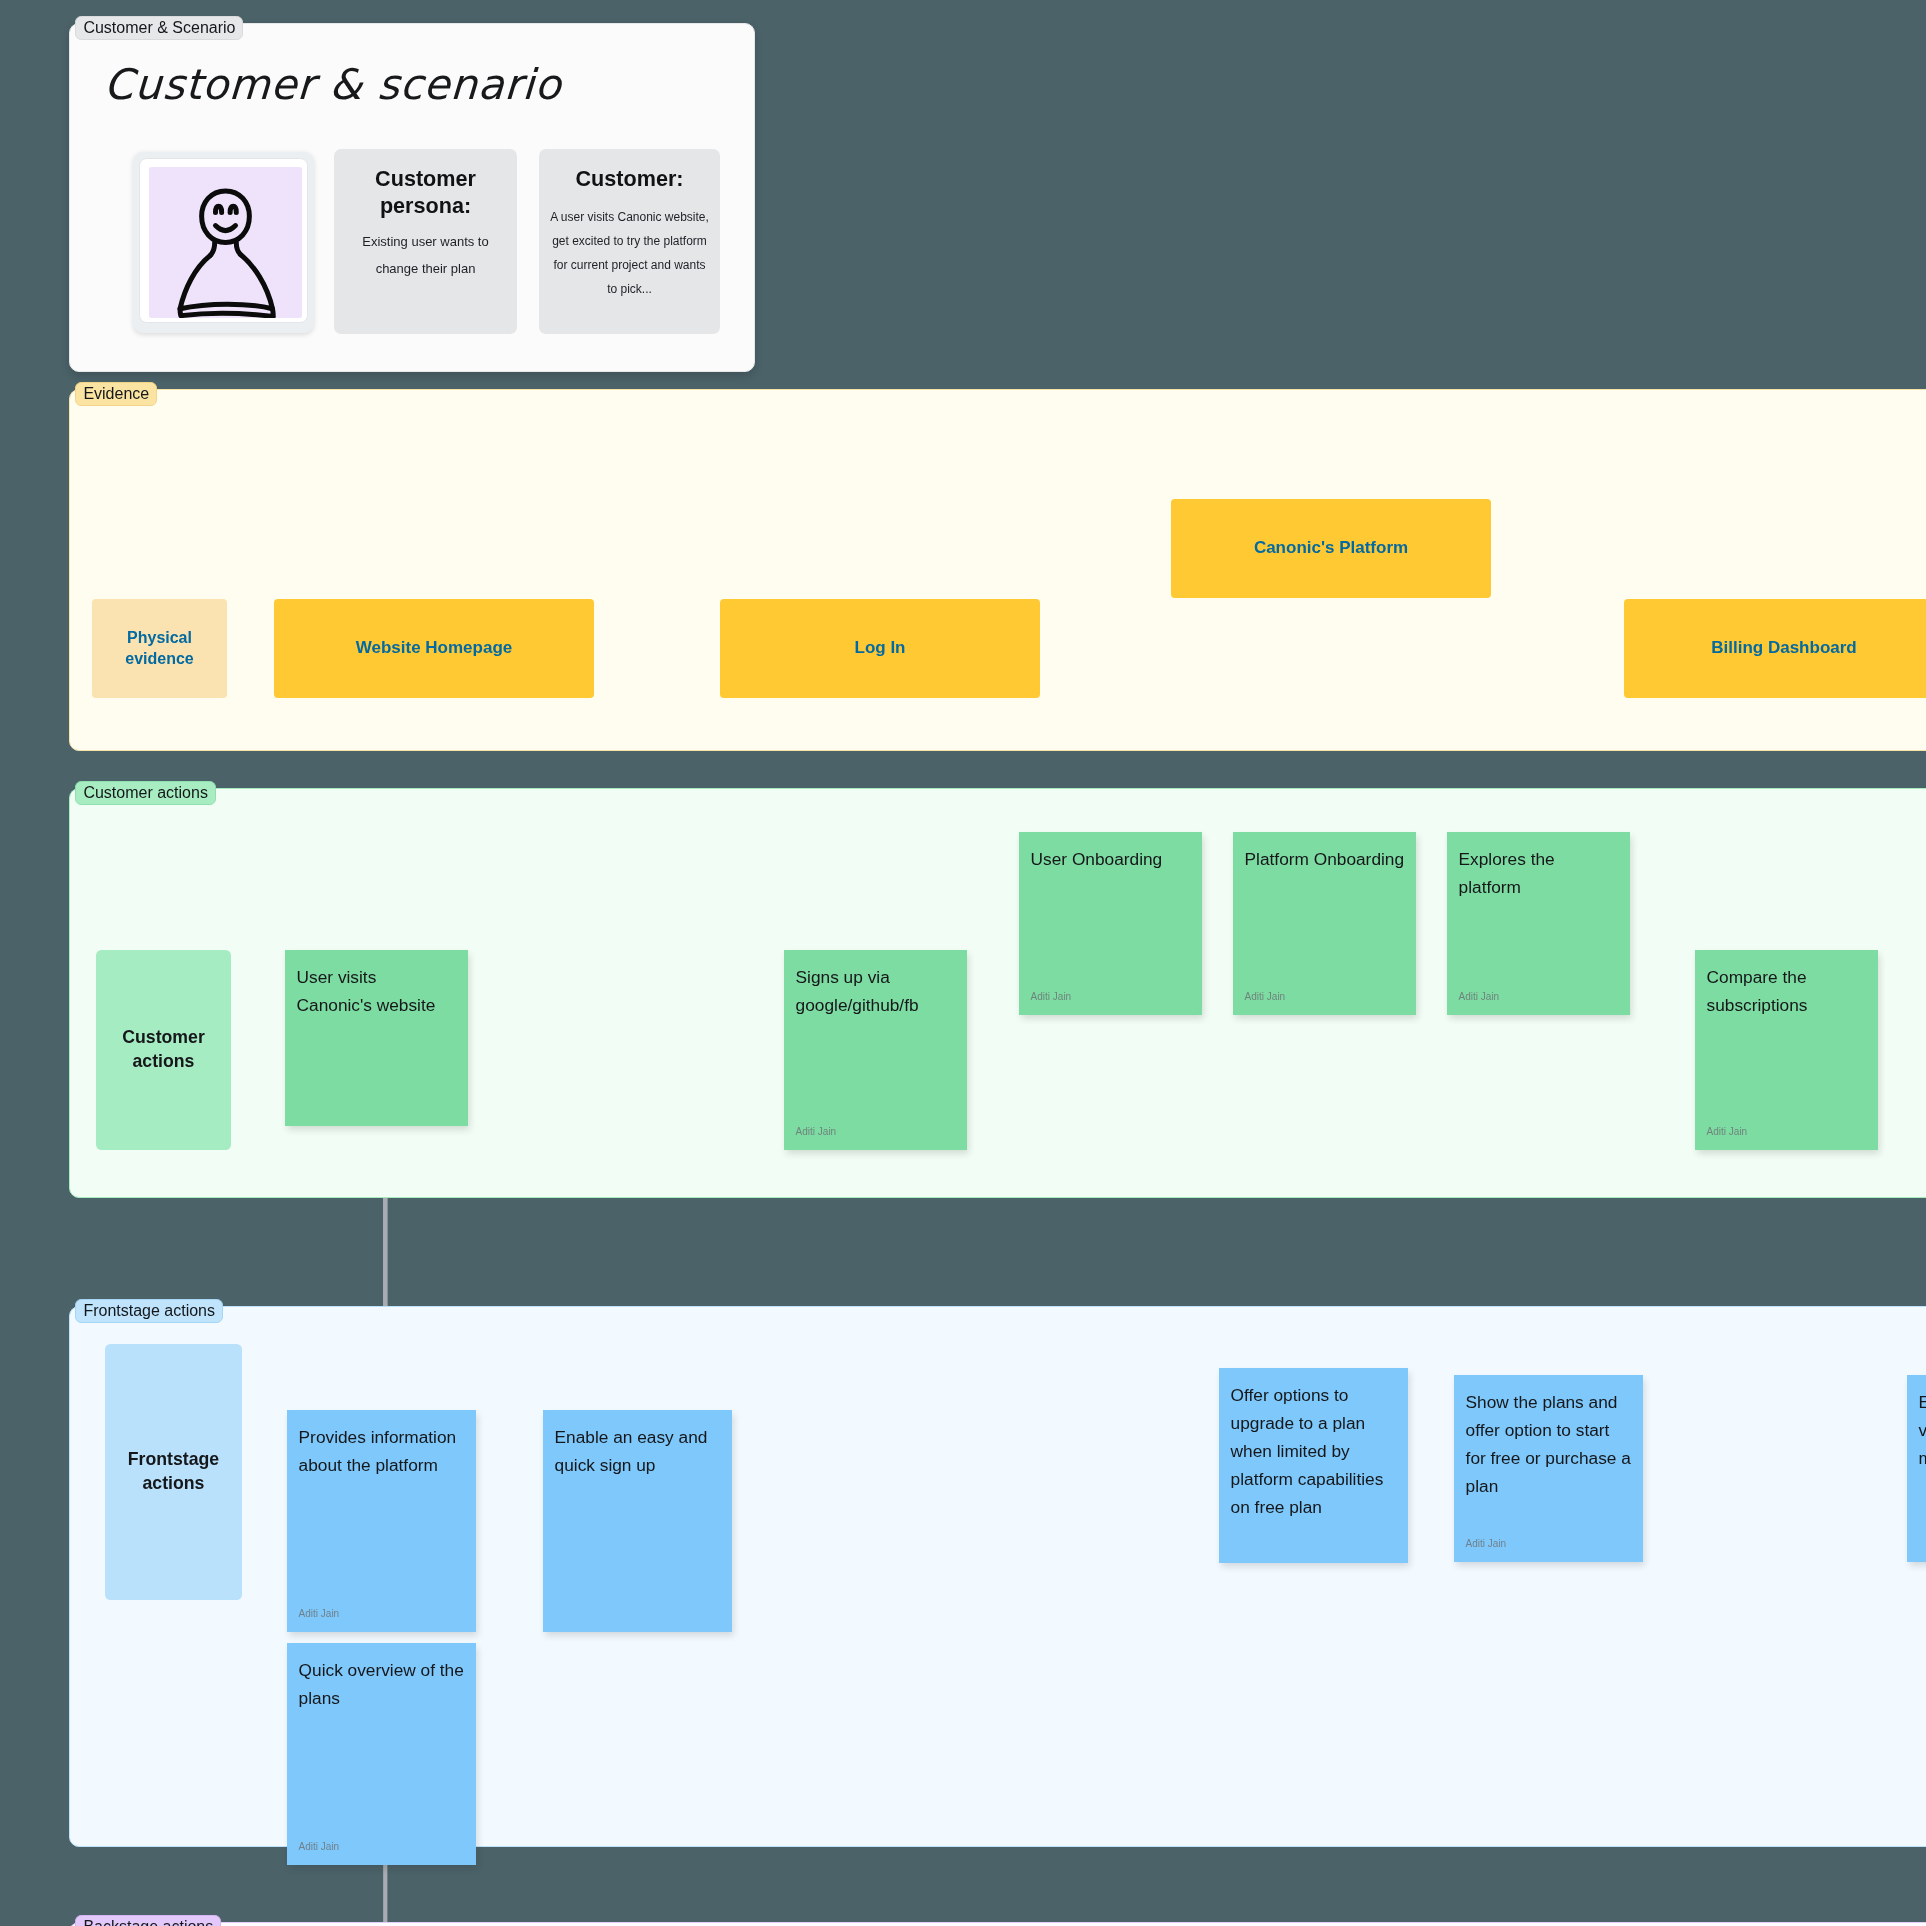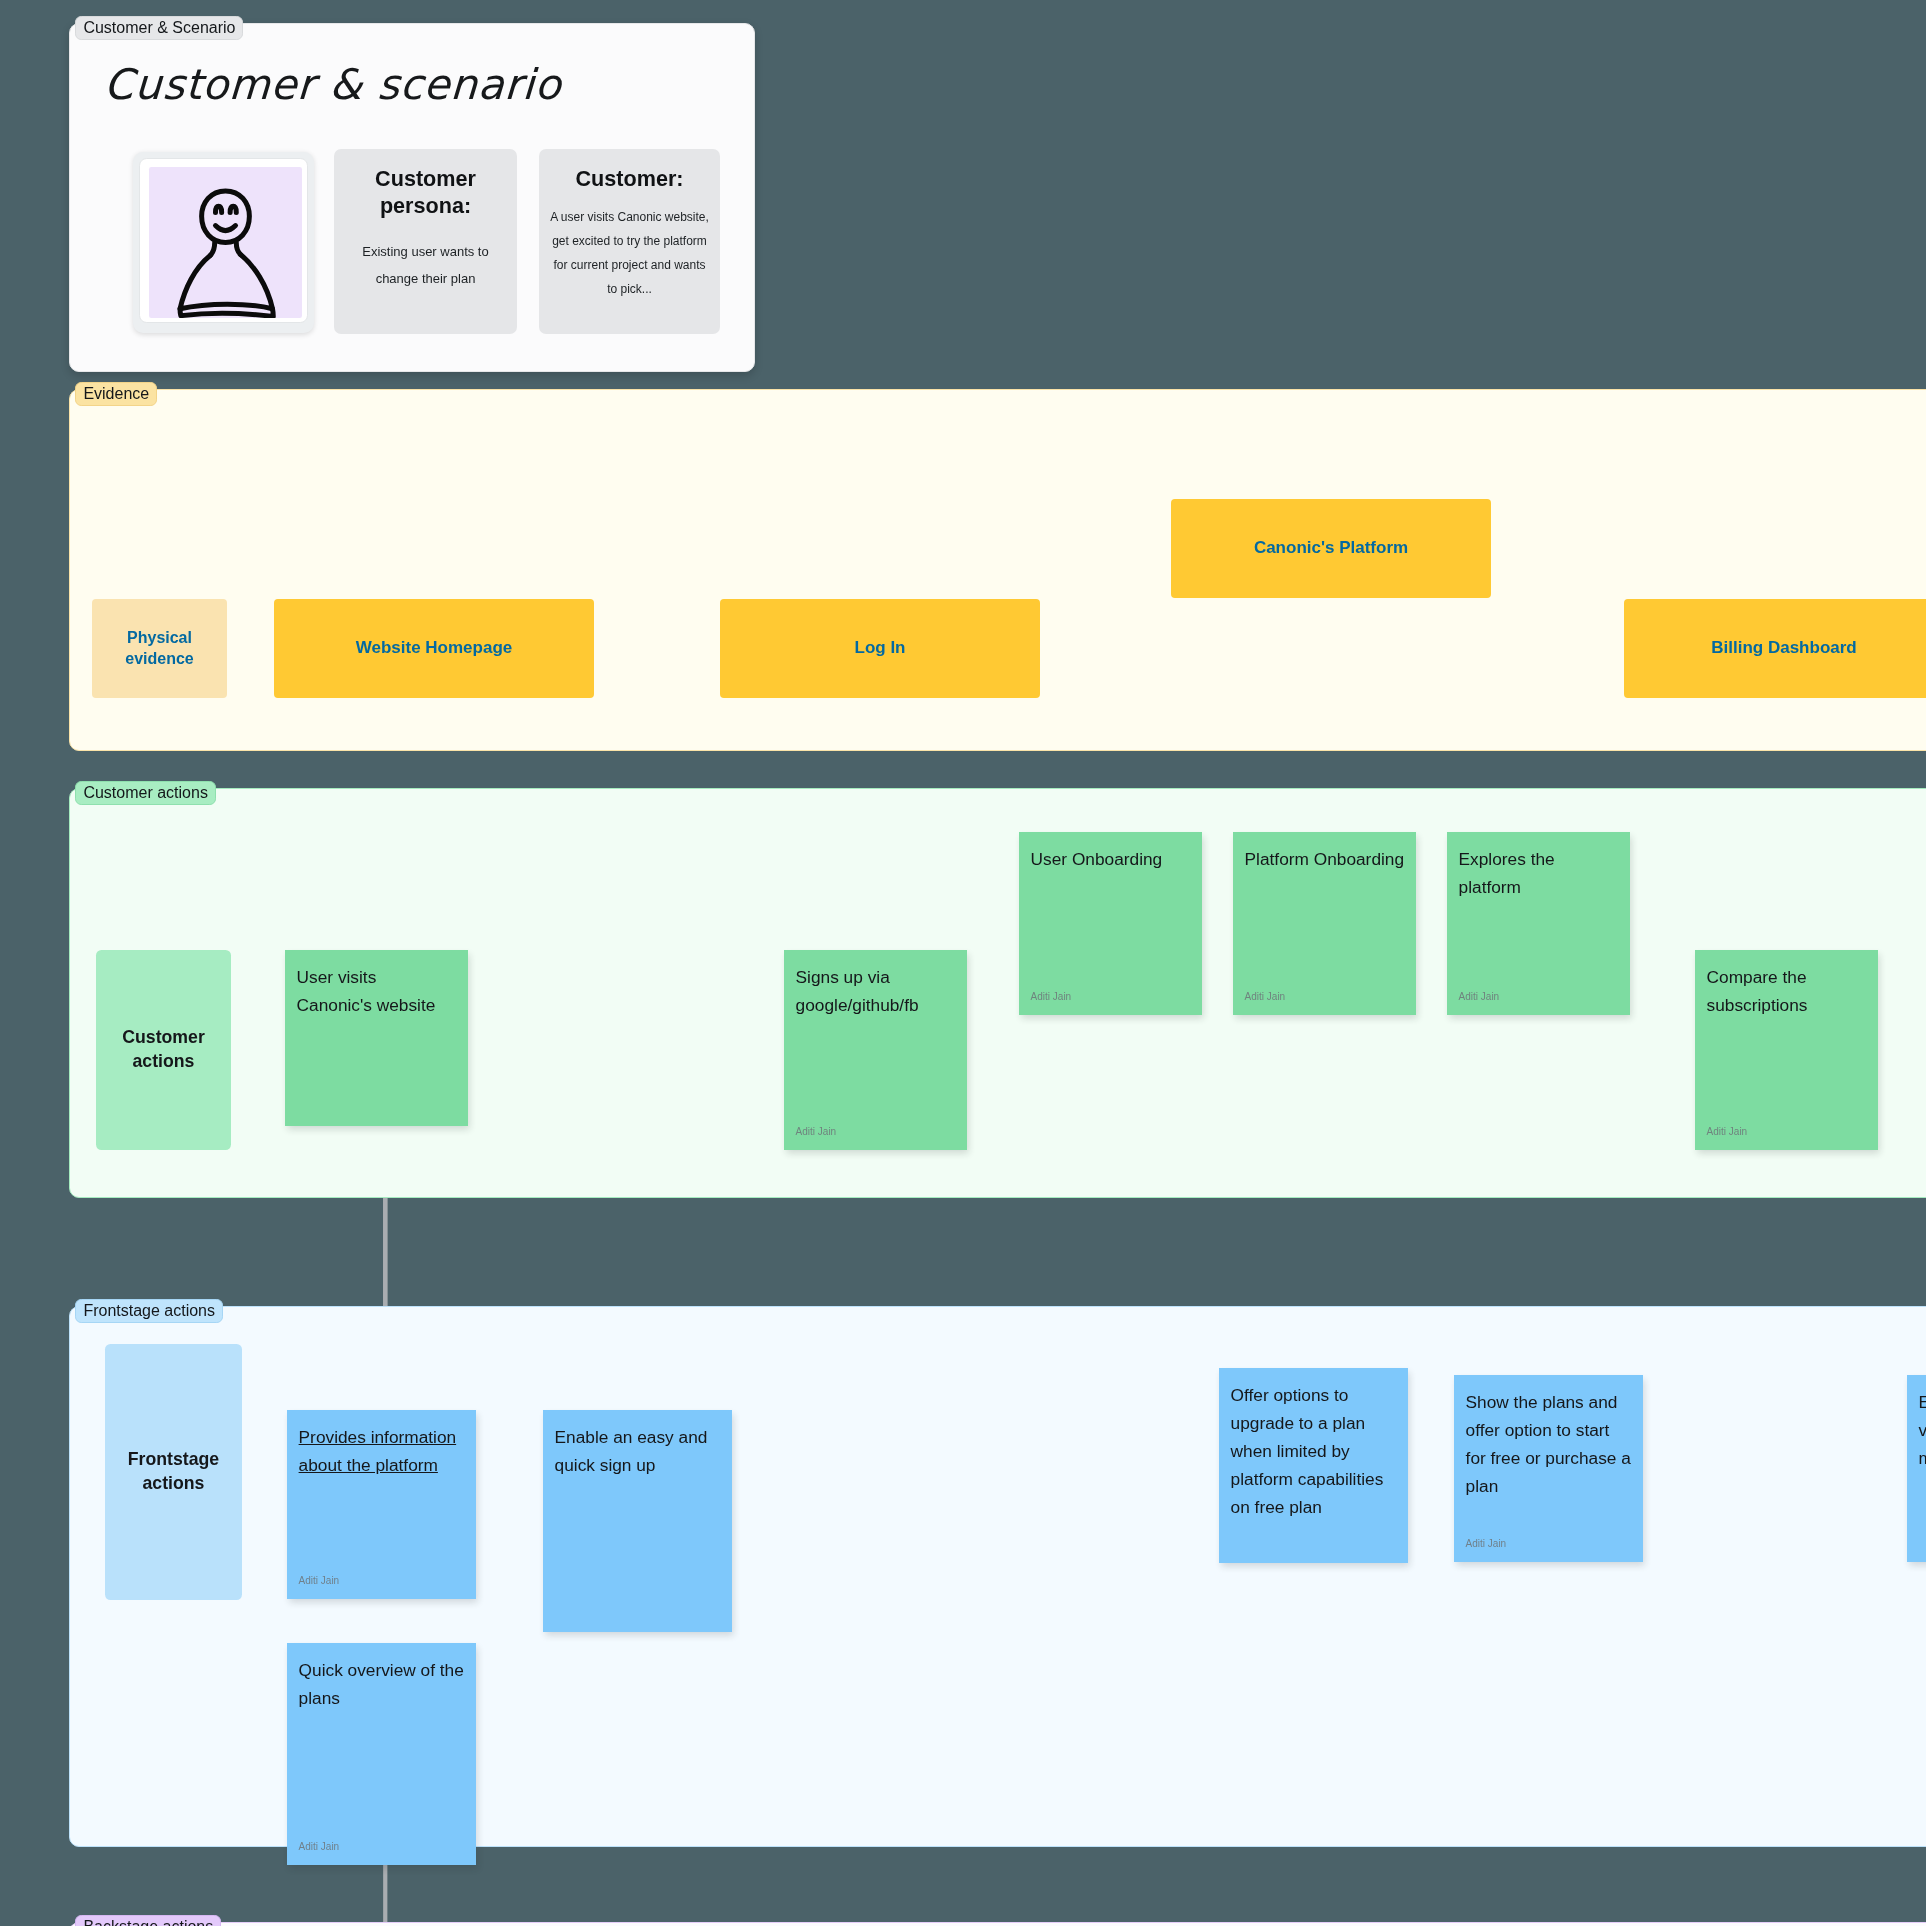--- a/index.html
+++ b/index.html
@@ -55,21 +55,21 @@
   }
   .persona-art{
     position:absolute;left:8.5px;top:7.7px;width:153px;height:151px;
     background:#eee3fb;border-radius:2.3px;overflow:hidden;
   }
   .cs-card{
     position:absolute;top:149px;background:#e5e6e8;border-radius:7px;
     box-sizing:border-box;padding:17px 10.8px 0 10.8px;text-align:center;
   }
   .cs-card .h{font-size:21.6px;font-weight:700;color:#101214;line-height:1.25;}
-  .cs-card .b{margin-top:19px;font-size:13px;line-height:2.05;color:#1d2124;}
+  .cs-card .b{margin-top:9px;font-size:13px;line-height:2.05;color:#1d2124;}
   .cs-card.scen .b{margin-top:11.6px;font-size:12px;line-height:2.0;}
 
   
   .ev{position:absolute;border-radius:3.9px;display:flex;align-items:center;justify-content:center;
       text-align:center;box-sizing:border-box;padding:0 13px;
       font-size:17px;font-weight:700;color:#0369a1;line-height:1.3;margin-top:37px;}
   .ev-main{background:#ffc933;}
   .ev-label{background:#fae3b0;}
 
   
@@ -217,21 +217,21 @@
     <span>Compare the subscriptions</span>
     <span class="author">Aditi Jain</span>
   </div>
 
   <div class="lane lane-front" style="left:69px;top:1306px;width:2841px;height:541px;">
     <div class="lane-badge badge-front">Frontstage actions</div>
   </div>
 
   <div class="lanehead lh-blue" style="left:105px;top:1344px;width:137px;height:256px;">Frontstage actions</div>
 
-  <div class="note n-blue" style="left:287px;top:1410px;width:189px;height:189px;text-decoration:underline;">
+  <div class="note n-blue" style="left:287px;top:1410px;width:189px;height:222px;">
     <span>Provides information about the platform</span>
     <span class="author">Aditi Jain</span>
   </div>
   <div class="note n-blue" style="left:543px;top:1410px;width:189px;height:222px;">
     <span>Enable an easy and quick sign up</span>
     <span class="author"></span>
   </div>
   <div class="note n-blue" style="left:287px;top:1643px;width:189px;height:222px;">
     <span>Quick overview of the plans</span>
     <span class="author">Aditi Jain</span>

